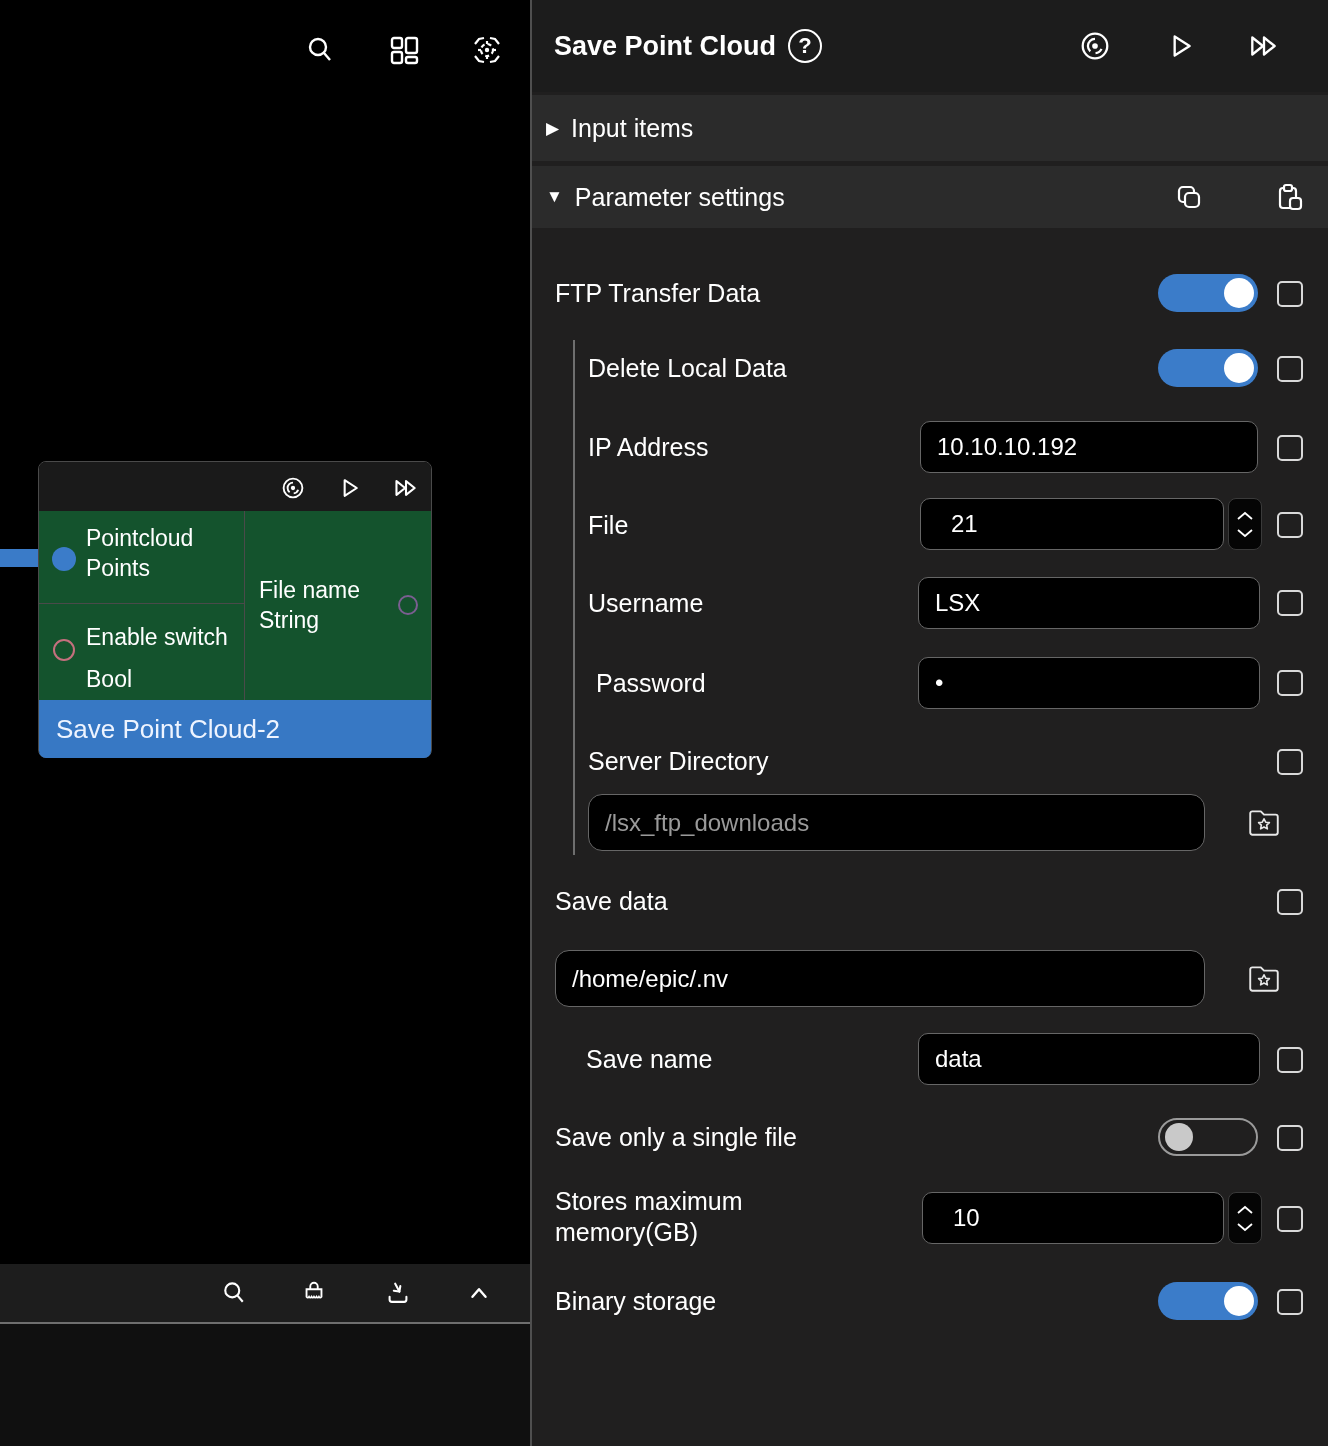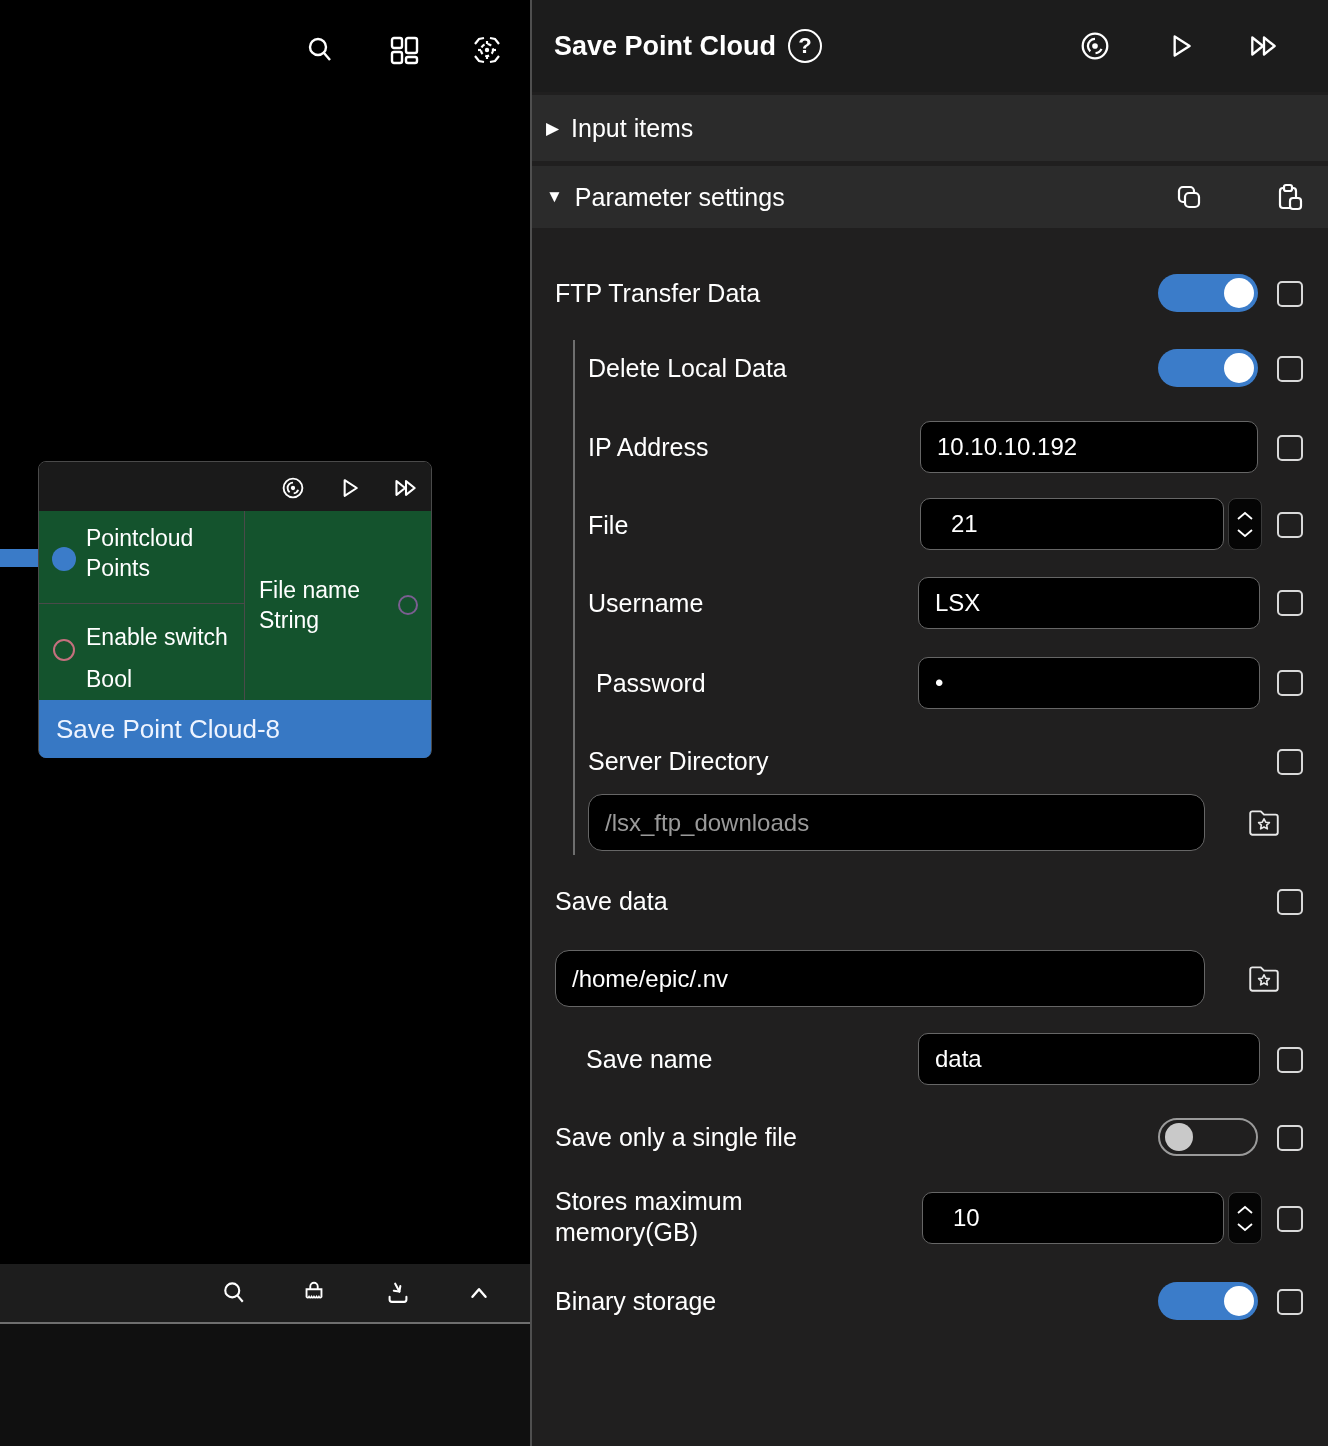--- a/index.html
+++ b/index.html
@@ -130,21 +130,21 @@
       <div class="ncell" style="left:206px;top:49px;width:186px;height:189px;border-width:0;">
         <span class="t" style="margin:64px 0 0 14px;">File name</span>
         <span class="t" style="margin-left:14px;">String</span>
       </div>
 
       <div class="port" style="left:13px;top:85px;width:24px;height:24px;background:#3b7cc9;"></div>
       <div class="port" style="left:14px;top:177px;width:22px;height:22px;border:2.5px solid #c4707e;"></div>
       <div class="port" style="left:359px;top:133px;width:20px;height:20px;border:2.5px solid #7b5e91;"></div>
 
       <div id="ntitle">
-        <span style="margin-left:17px;">Save Point Cloud-8</span>
+        <span style="margin-left:17px;">Save Point Cloud-2</span>
       </div>
     </div>
 
     <div id="bbar">
       <div class="icon-btn" style="left:219px;top:14px;width:30px;height:30px;">
         <span>
           <svg width="28" height="28" viewBox="0 0 32 32" fill="none" stroke="#fff" stroke-width="2.4">
             <circle cx="14" cy="13" r="8"></circle>
               <line x1="20" y1="19" x2="26" y2="26"></line>
           </svg>

